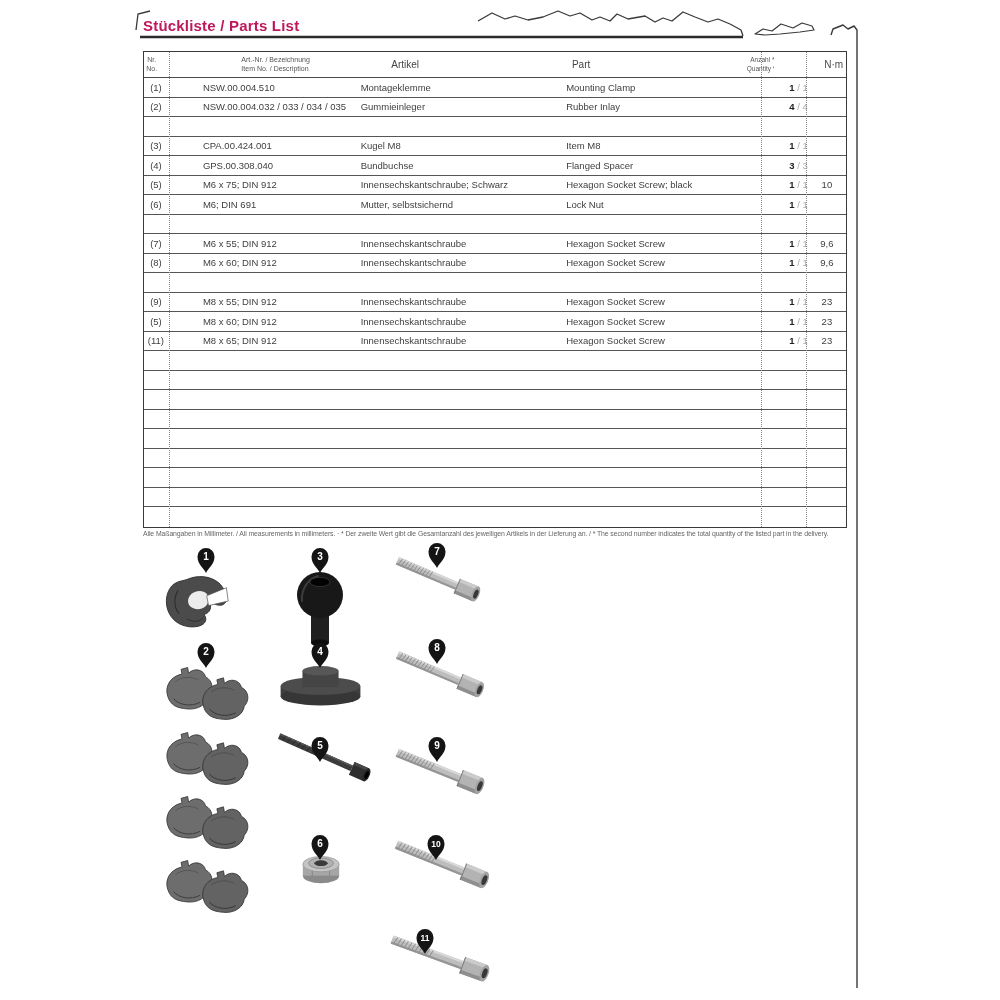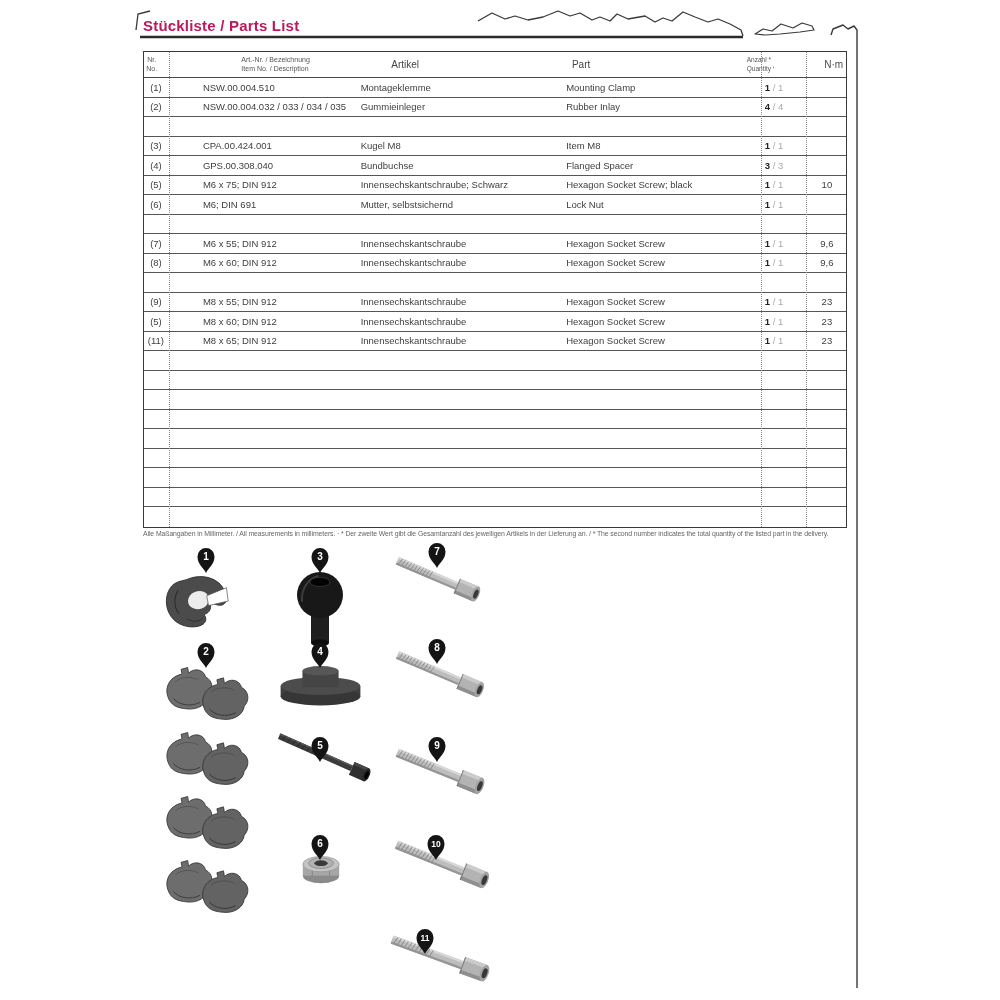--- a/index.html
+++ b/index.html
@@ -15,21 +15,21 @@
   
   .table{position:absolute;left:143px;top:51px;width:702px;border:1.2px solid #3a3a3a;background:#fff;box-sizing:content-box;}
   .thead{display:flex;height:25px;align-items:center;border-bottom:1px solid #4a4a4a;gap:47px;}
   .trow{display:flex;height:19.5px;align-items:center;border-bottom:1px solid #555;box-sizing:border-box;}
   .trow:last-child{border-bottom:none;}
   .c{box-sizing:border-box;overflow:hidden;white-space:nowrap;}
   .c-nr{width:25px;text-align:center;}
   .c-item{width:165px;padding-left:4px;margin-left:31px;}
   .c-artikel{width:215px;padding-left:4px;}
   .c-part{width:212px;padding-left:4px;}
-  .c-qty{width:45px;text-align:left;}
+  .c-qty{width:45px;text-align:right;}
   .c-nm{width:40px;text-align:center;}
   .h-small{font-size:7px;line-height:1.25;color:#555;display:block;}
   .h-big{font-size:10px;color:#444;}
   .trow .c{font-size:9.5px;color:#3e3e3e;}
   .q1{font-weight:700;color:#222;}
   .q2{color:#a8a8a8;}
   .c-nm{color:#4d4d4d;}
   .vline{position:absolute;top:0;bottom:0;width:0;border-left:1px dotted #8a8a8a;}
 
   

